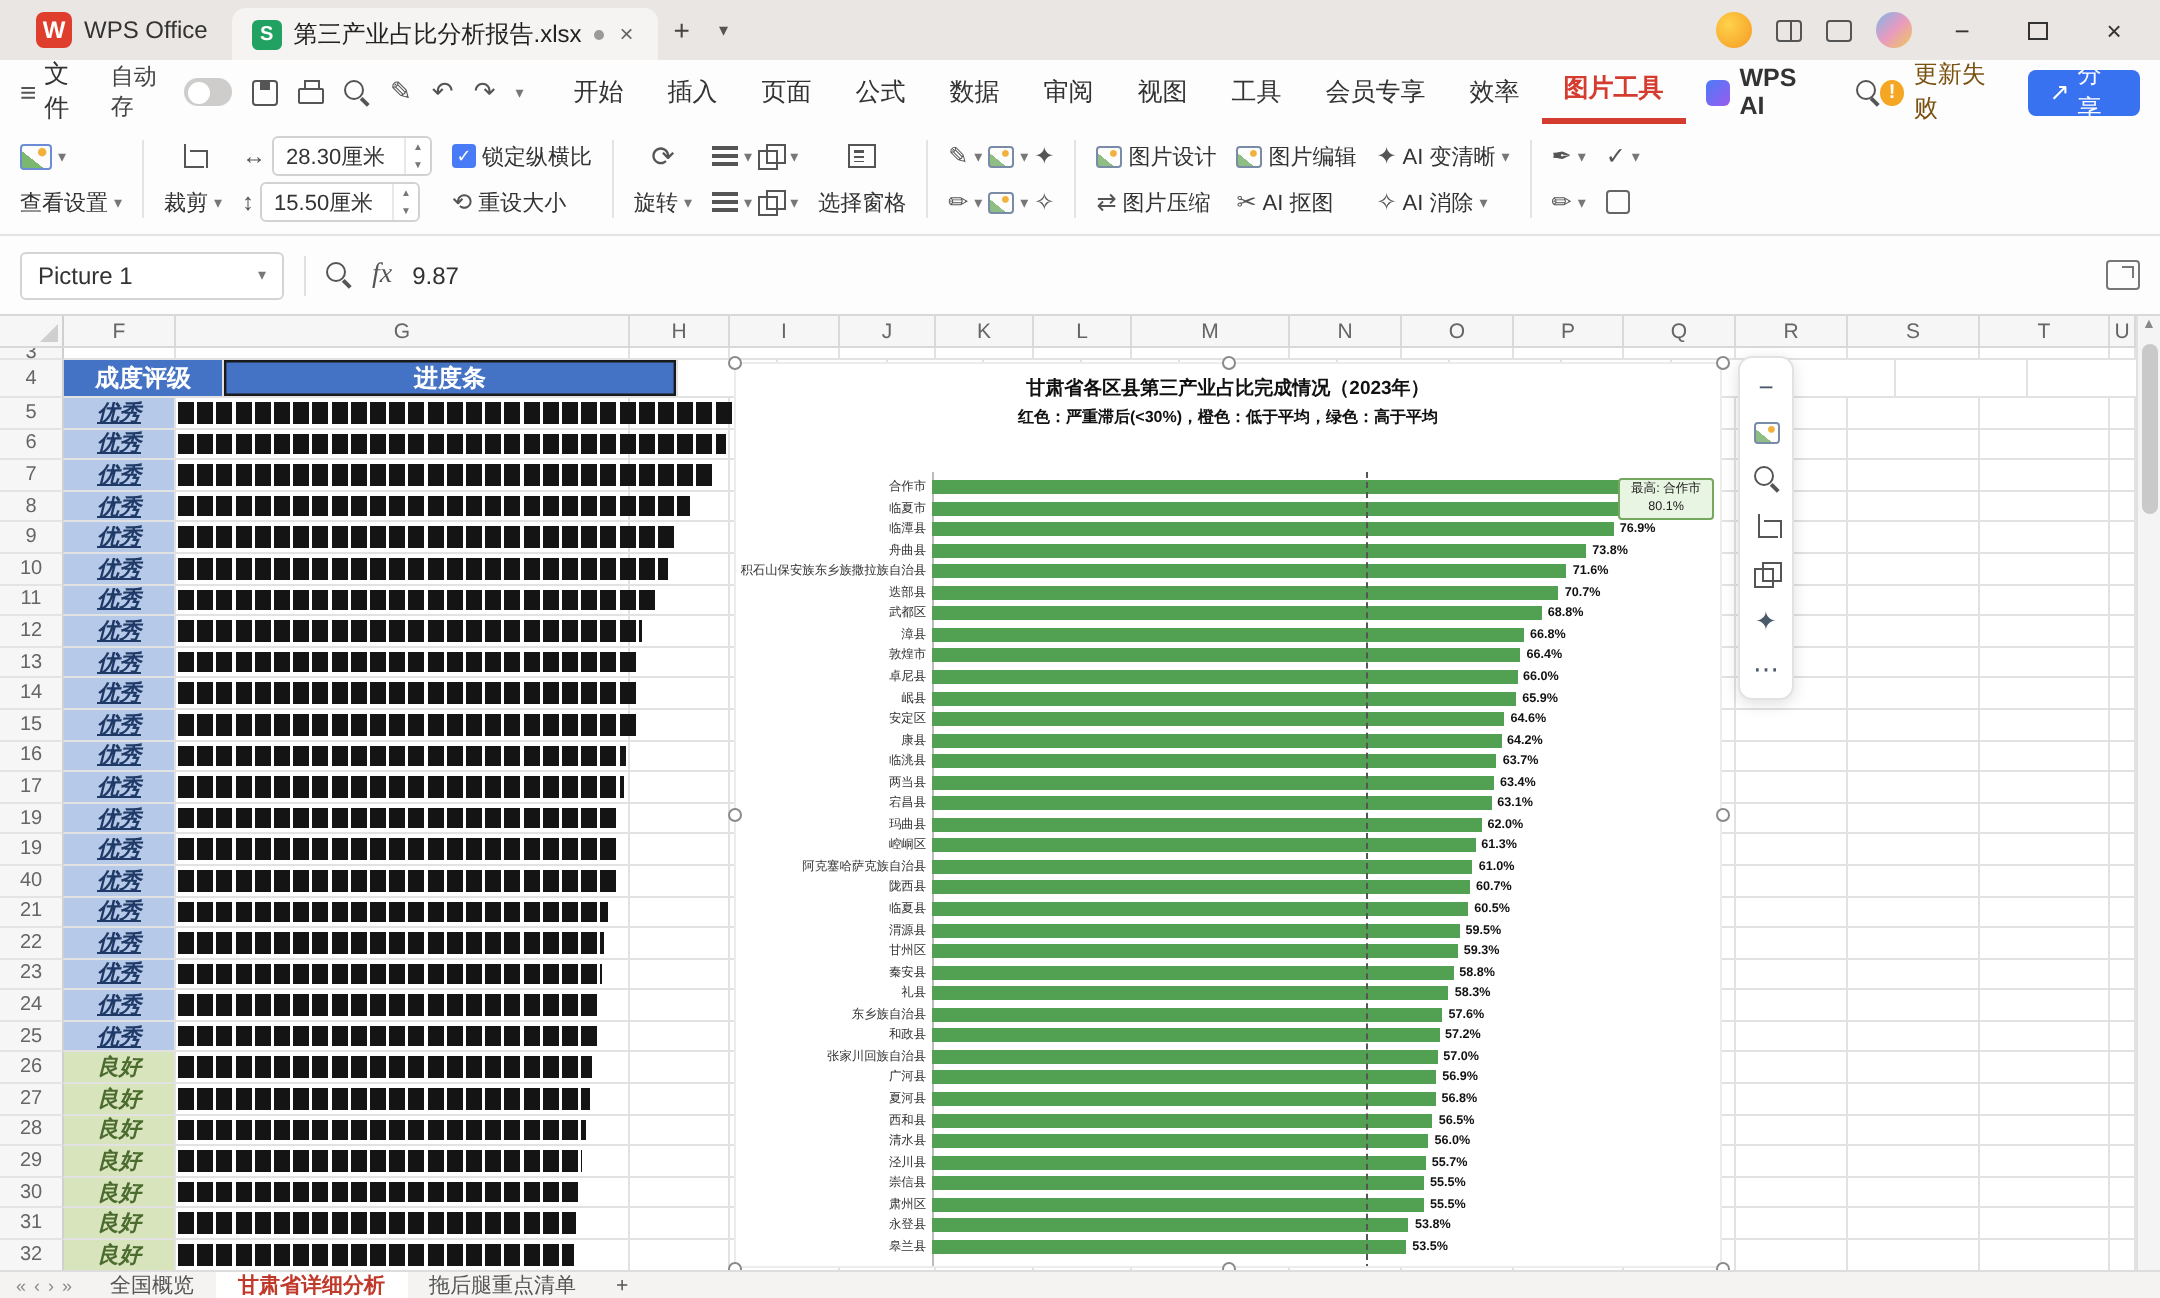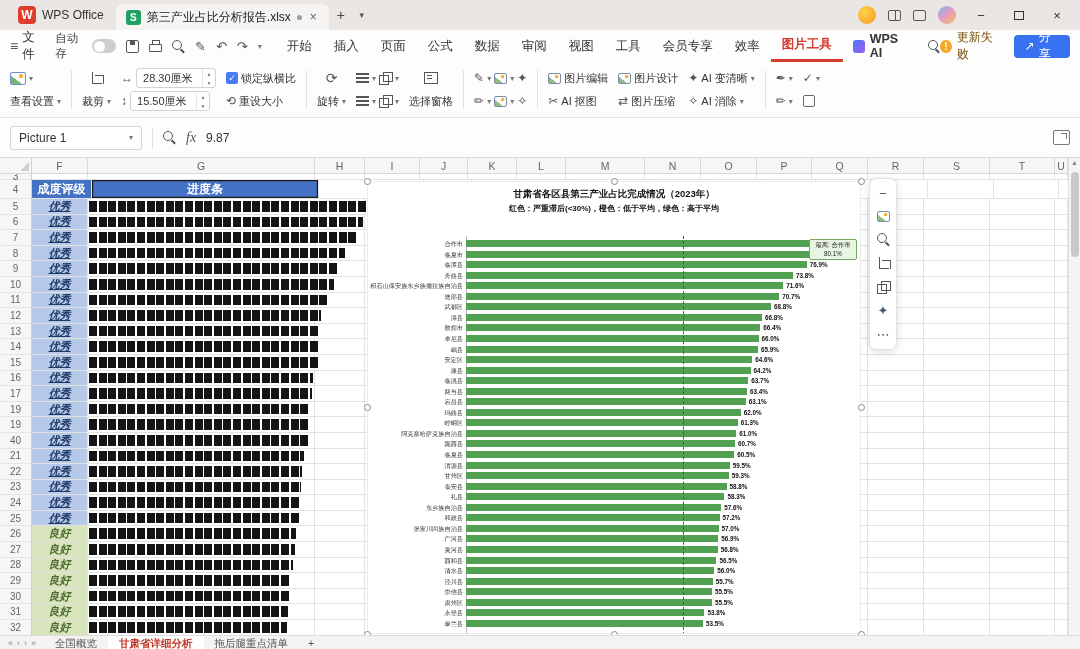--- a/index.html
+++ b/index.html
@@ -321,35 +321,35 @@
           <span class="chev">▾</span>
         <span class="icn i-imgs"></span>
           <span class="chev">▾</span>
         <span class="g12">✧</span>
       </div>
     </div>
     <div class="rdiv"></div>
     <div class="rgroup">
       <div class="rrow">
         <span class="icn i-imgs"></span>
+        <span>图片设计</span>
+      </div>
+      <div class="rrow">
+        <span class="g12">⇄</span>
+        <span>图片压缩</span>
+      </div>
+    </div>
+    <div class="rgroup">
+      <div class="rrow">
+        <span class="icn i-imgs"></span>
         <span>图片编辑</span>
       </div>
       <div class="rrow">
         <span class="g12">✂</span>
         <span>AI 抠图</span>
-      </div>
-    </div>
-    <div class="rgroup">
-      <div class="rrow">
-        <span class="icn i-imgs"></span>
-        <span>图片设计</span>
-      </div>
-      <div class="rrow">
-        <span class="g12">⇄</span>
-        <span>图片压缩</span>
       </div>
     </div>
     <div class="rgroup">
       <div class="rrow">
         <span class="g12">✦</span>
         <span>AI 变清晰</span>
           <span class="chev">▾</span>
       </div>
       <div class="rrow">
         <span class="g12">✧</span>
@@ -428,21 +428,21 @@
           <div class="gcell" style="width: 56px;"></div>
           <div class="gcell" style="width: 55px;"></div>
           <div class="gcell" style="width: 56px;"></div>
           <div class="gcell" style="width: 56px;"></div>
           <div class="gcell" style="width: 66px;"></div>
           <div class="gcell" style="width: 65px;"></div>
           <div class="gcell" style="width: 13px;"></div>
         </div>
         <div class="grow" style="height: 19px;">
           <div class="gut">4</div>
-          <div class="gcell hdr-blue" style="width: 60px;">成度评级</div>
+          <div class="gcell hdr-blue" style="width: 80px;">成度评级</div>
           <div class="gcell barcell hdr-blue ghdr" style="width: 227px;">进度条</div>
           <div class="gcell" style="width: 50px;"></div>
           <div class="gcell" style="width: 55px;"></div>
           <div class="gcell" style="width: 48px;"></div>
           <div class="gcell" style="width: 49px;"></div>
           <div class="gcell" style="width: 49px;"></div>
           <div class="gcell" style="width: 79px;"></div>
           <div class="gcell" style="width: 56px;"></div>
           <div class="gcell" style="width: 56px;"></div>
           <div class="gcell" style="width: 55px;"></div>

